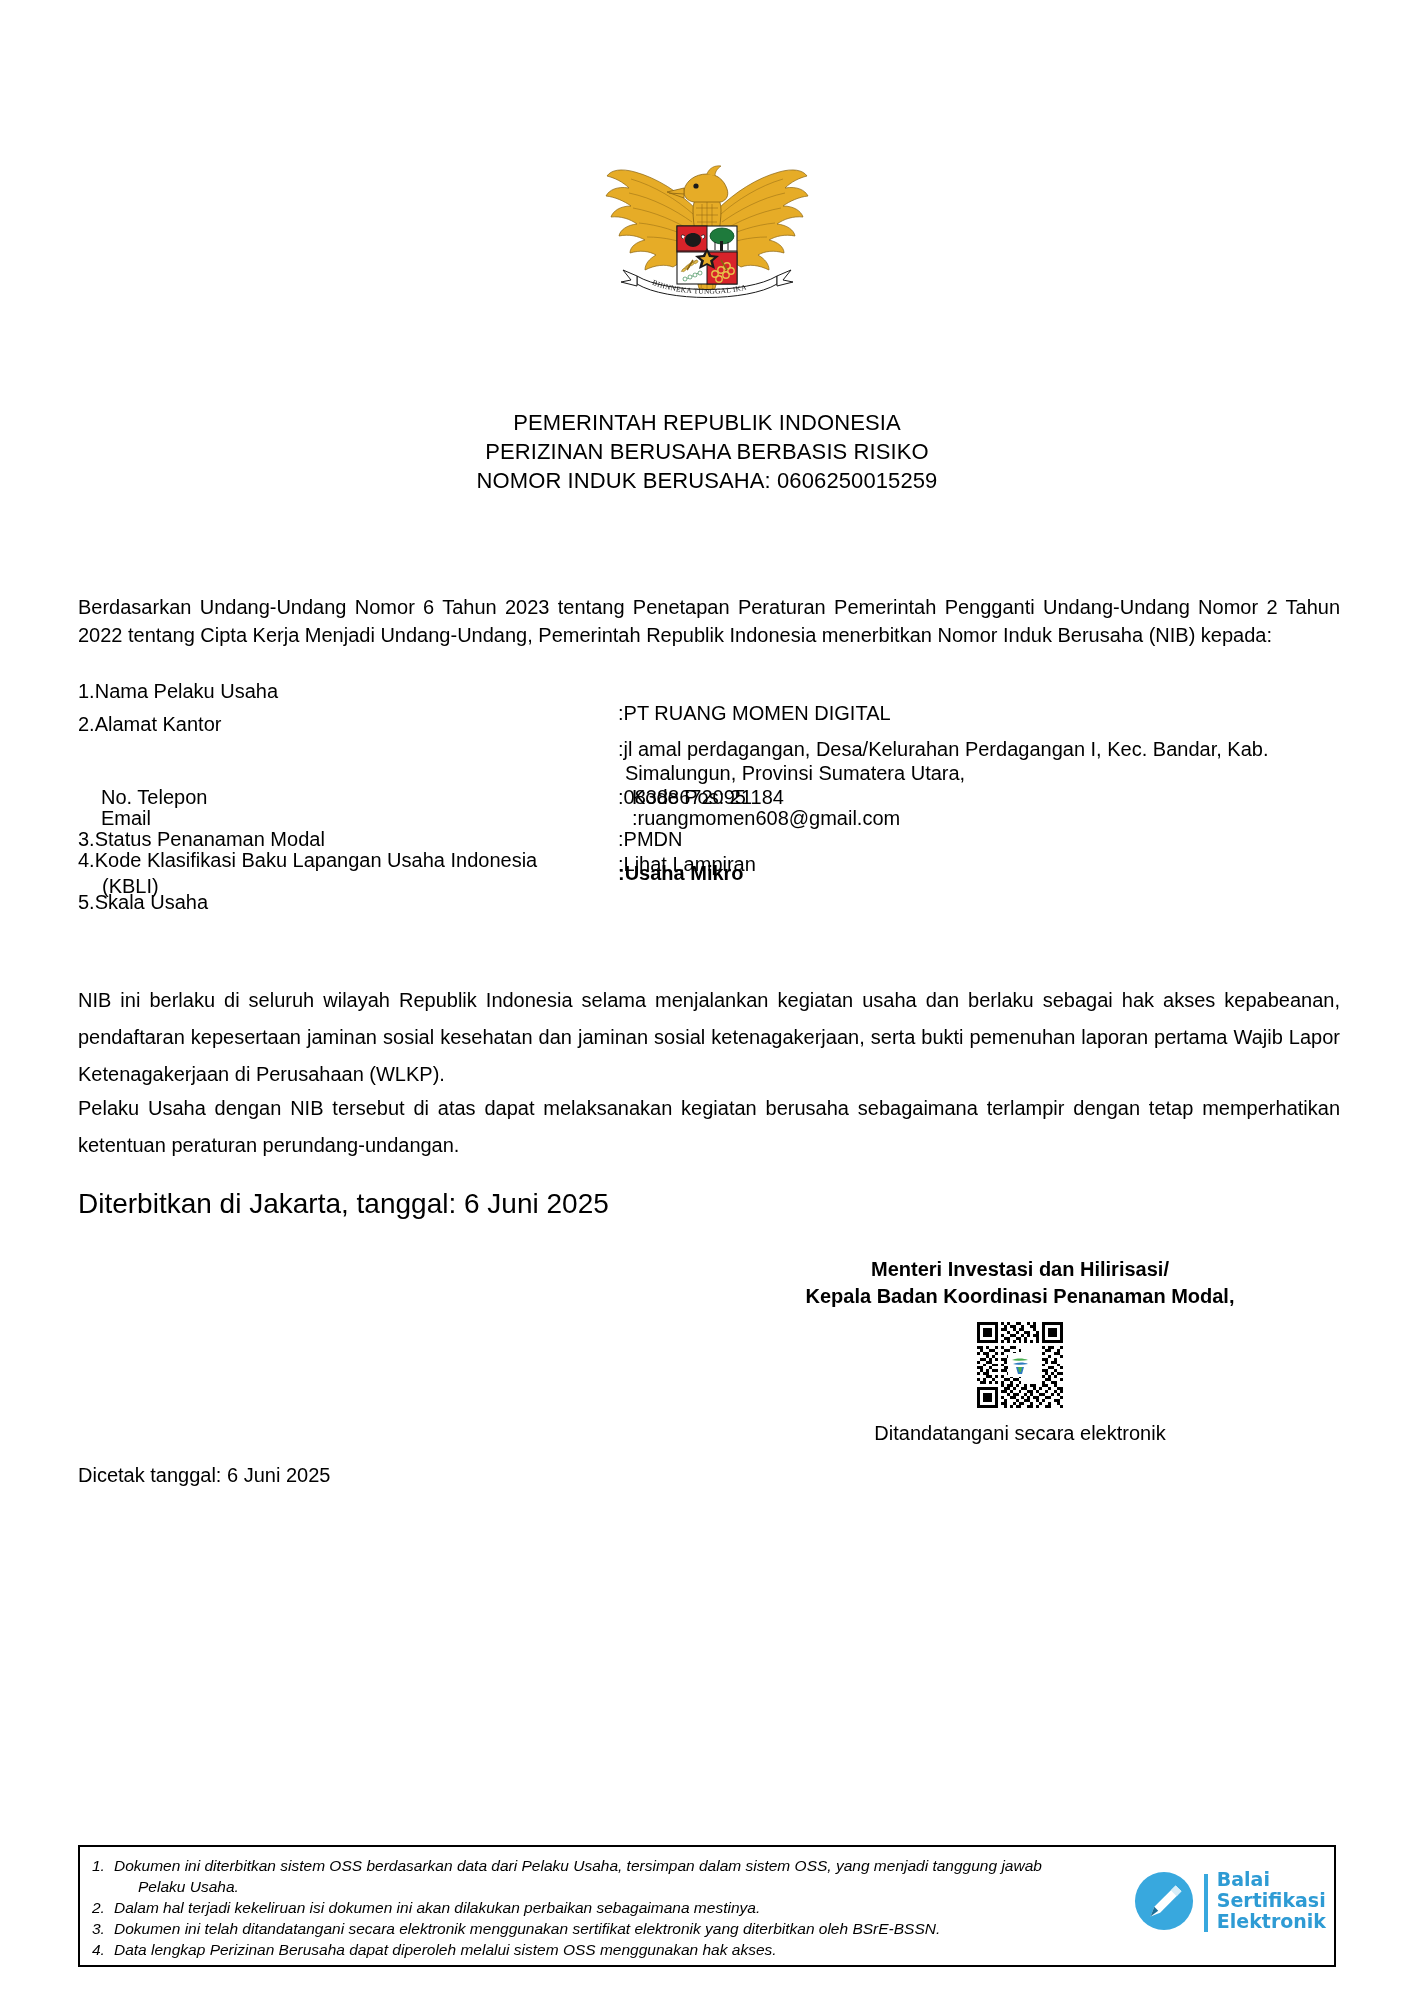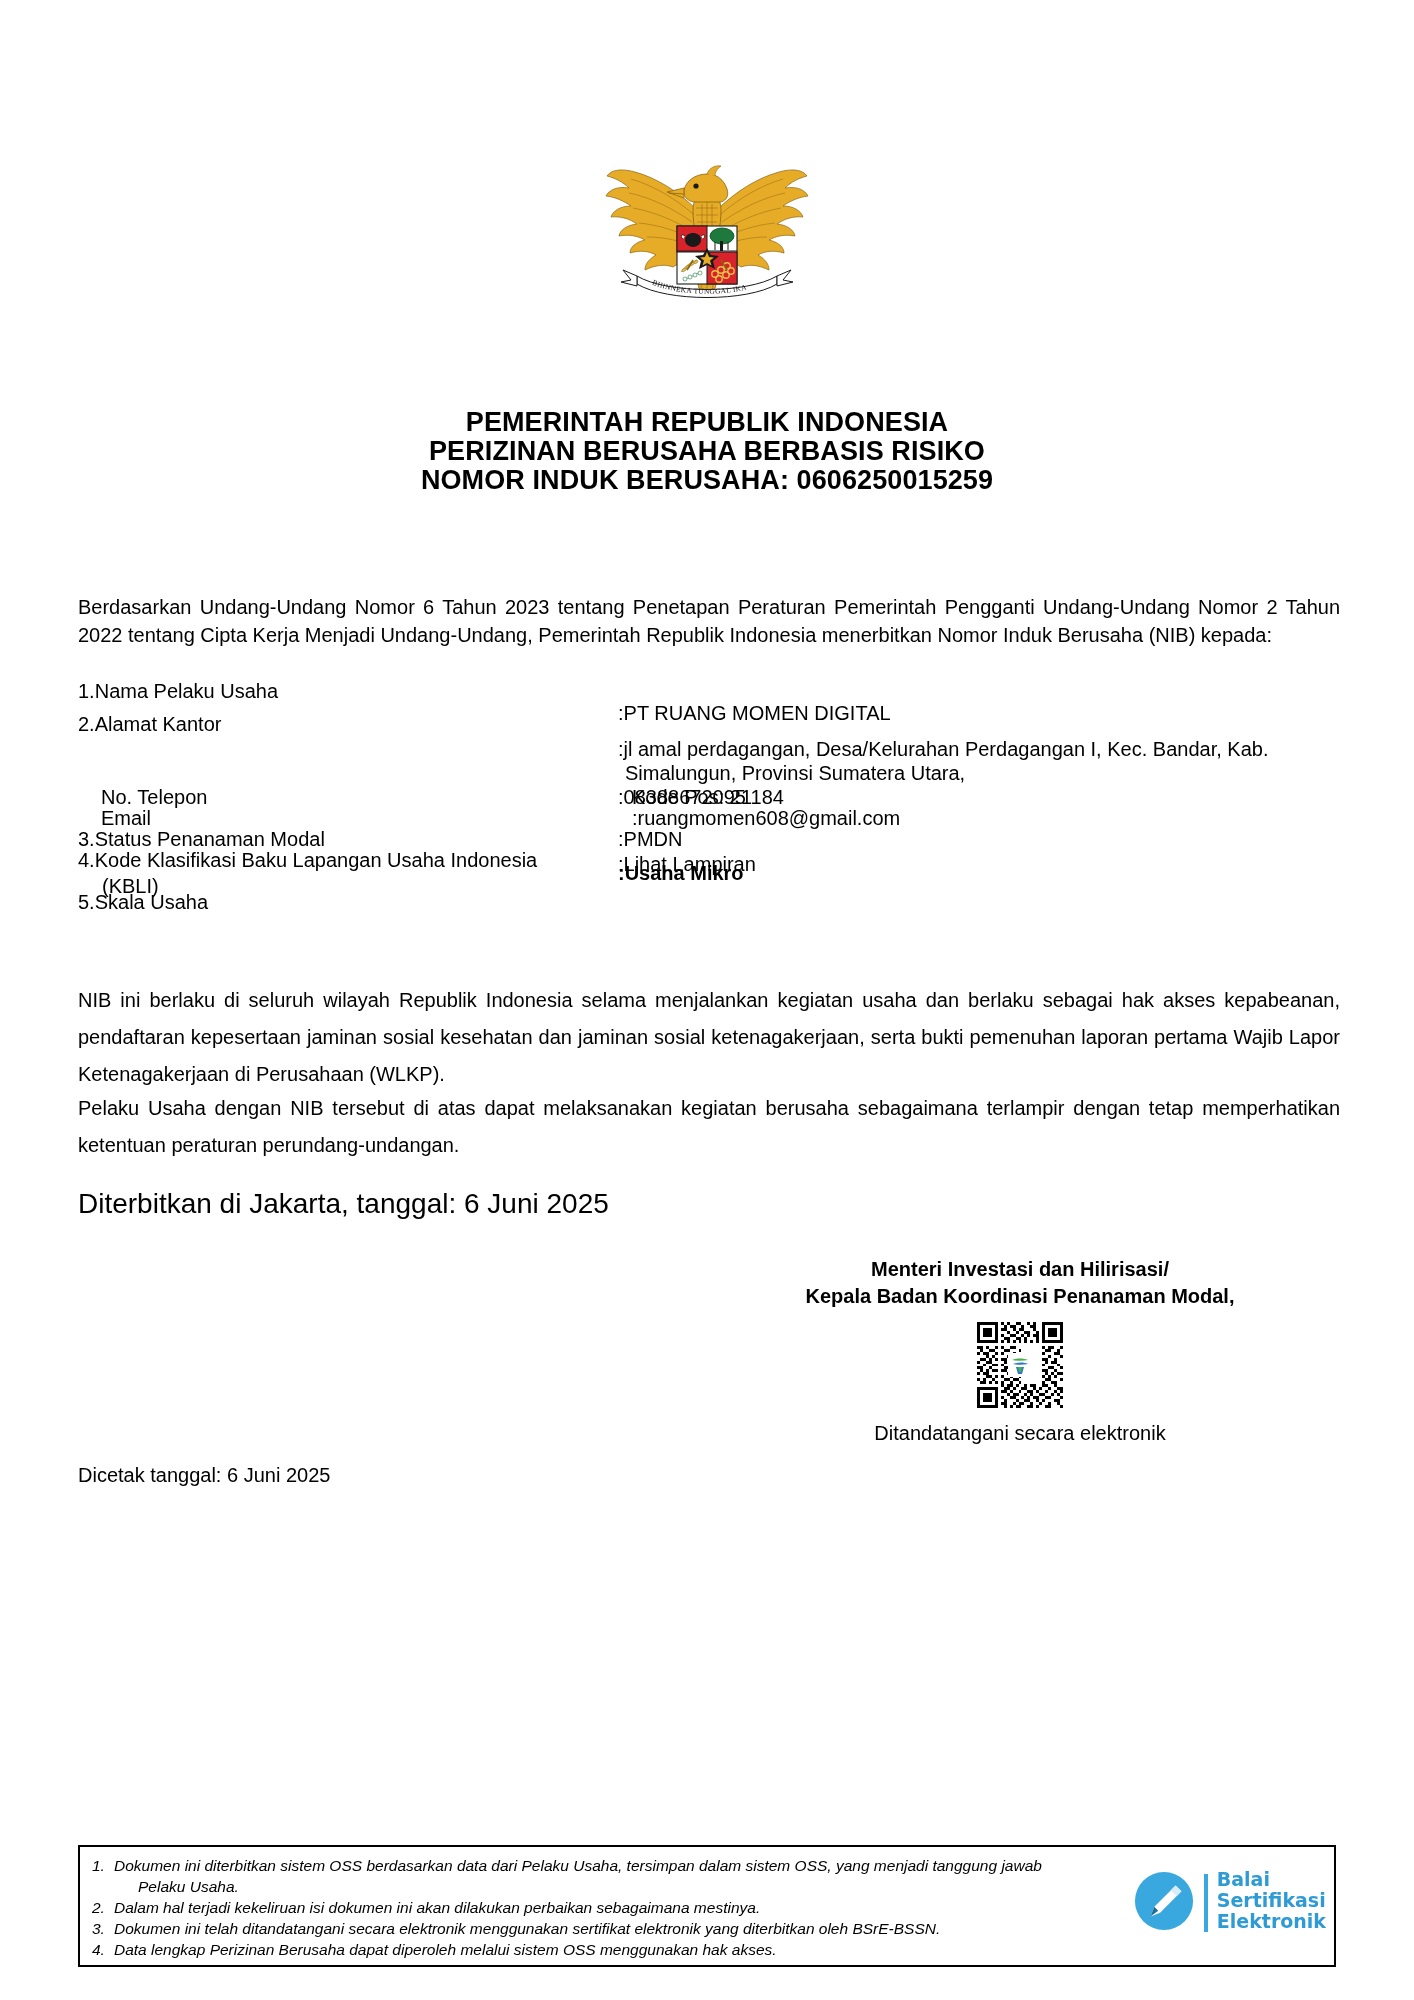--- a/index.html
+++ b/index.html
@@ -34,22 +34,22 @@
     height: 160px;
   }
 
   
   .header {
     position: absolute;
     left: 0;
     top: 408px;
     width: 1414px;
     text-align: center;
-    font-weight: bold;
-    font-size: 27px;
+    font-weight: normal;
+    font-size: 22px;
     line-height: 29px;
     letter-spacing: 0.1px;
   }
 
   
   .intro {
     position: absolute;
     left: 78px;
     top: 593px;
     width: 1262px;

